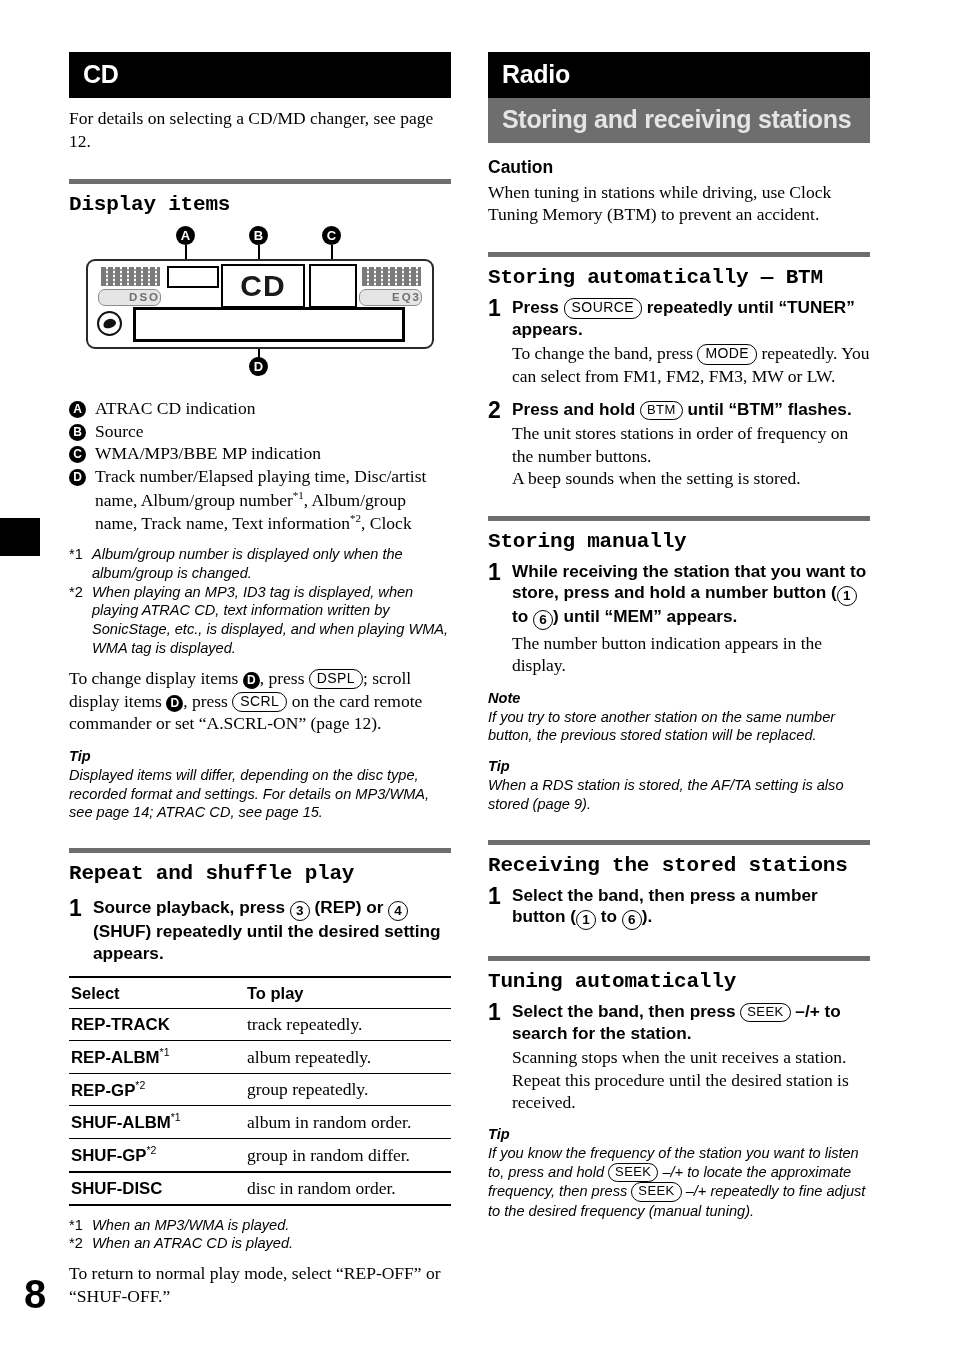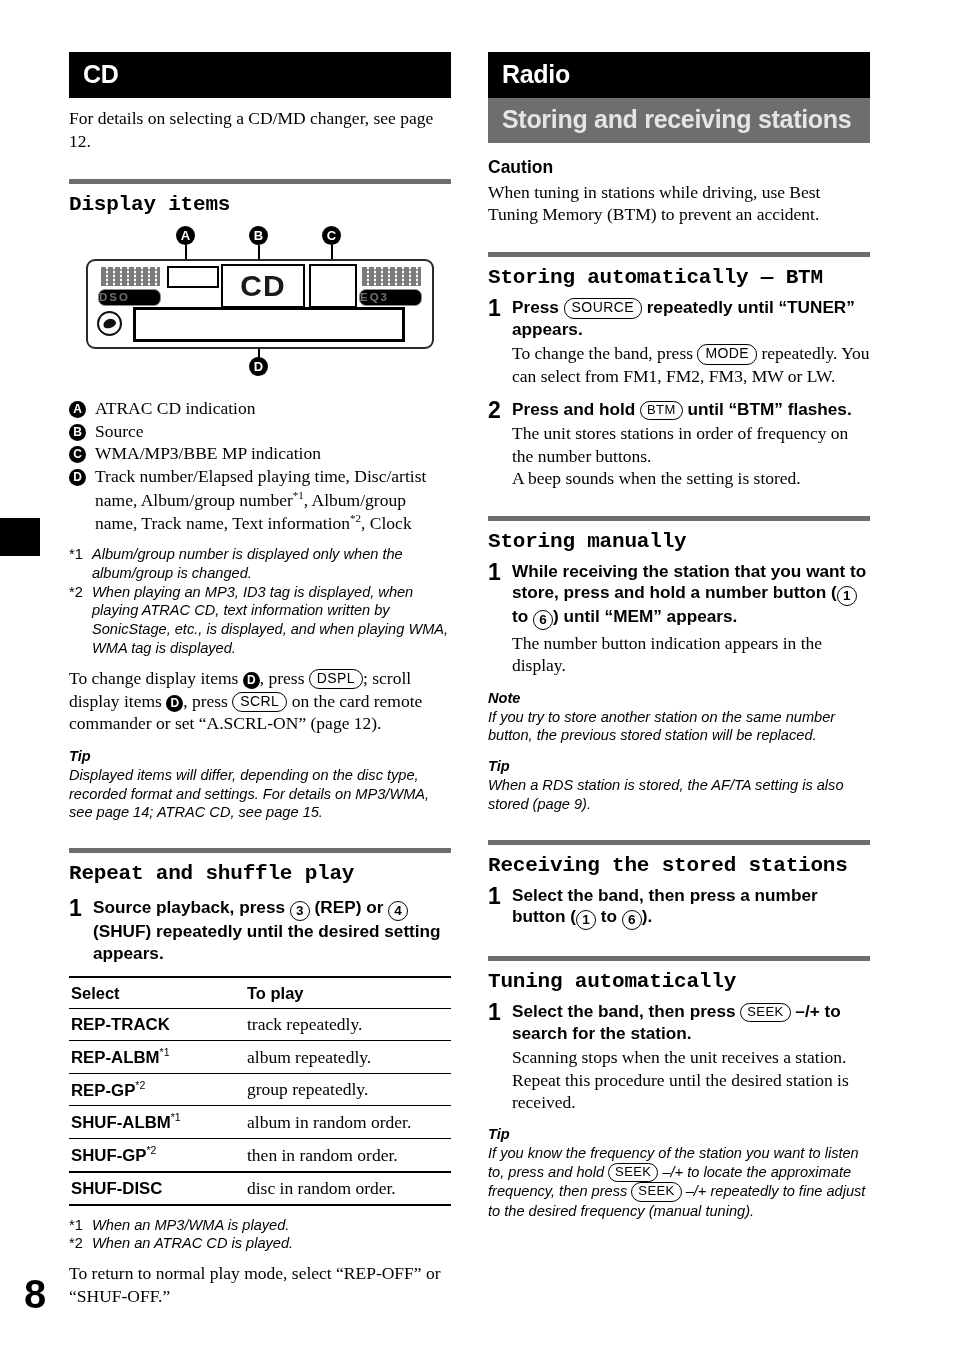--- a/index.html
+++ b/index.html
@@ -226,22 +226,22 @@
   }
   .dg-cap {
     position: absolute;
     border: 1.4px solid #8c8c8c;
     border-radius: 7px;
     color: #6f6f6f;
     font-family: "Liberation Sans", sans-serif;
     font-size: 11.5px;
     font-weight: bold;
     letter-spacing: 2px;
-    text-align: left;
-    background: #000000;
+    text-align: right;
+    background: #e5e5e5;
   }
   .dg-box {
     position: absolute;
     border: 2.4px solid #000;
     background: #fff;
   }
   .dg-seg {
     position: absolute;
     border: 2.6px solid #000;
     background: #fff;
@@ -455,21 +455,21 @@
         <tr>
           <td class="sel"><span>REP-GP</span><sup class="fn">*2</sup></td>
           <td class="play">group repeatedly.</td>
         </tr>
         <tr>
           <td class="sel"><span>SHUF-ALBM</span><sup class="fn">*1</sup></td>
           <td class="play">album in random order.</td>
         </tr>
         <tr>
           <td class="sel"><span>SHUF-GP</span><sup class="fn">*2</sup></td>
-          <td class="play">then in random order.</td>
+          <td class="play">group in random differ.</td>
         </tr>
         <tr>
           <td class="sel"><span>SHUF-DISC</span></td>
           <td class="play">disc in random order.</td>
         </tr>
       </tbody>
     </table>
 
     <div class="fn-block">
       <div class="fn-row">
@@ -484,21 +484,21 @@
 
     <p class="body-text">To return to normal play mode, select “REP-OFF” or “SHUF-OFF.”</p>
   </div>
 
   <div class="col col-right">
 
     <div class="chapter-banner">Radio</div>
     <div class="section-banner">Storing and receiving stations</div>
 
     <h3 class="sub-title" style="margin-top:14px;">Caution</h3>
-    <p class="body-text tight">When tuning in stations while driving, use Best Tuning Memory (BTM) to prevent an accident.</p>
+    <p class="body-text tight">When tuning in stations while driving, use Clock Tuning Memory (BTM) to prevent an accident.</p>
 
     <div class="rule-head">
       <div class="rule"></div>
       <h2 class="sec-title">Storing automatically — BTM</h2>
     </div>
 
     <div class="step" style="margin-top:6px;">
       <div class="step-num">1</div>
       <div class="step-body">
         <div class="step-lead"><span>Press </span><span class="btn-pill">SOURCE</span><span> repeatedly until “TUNER” appears.</span></div>

